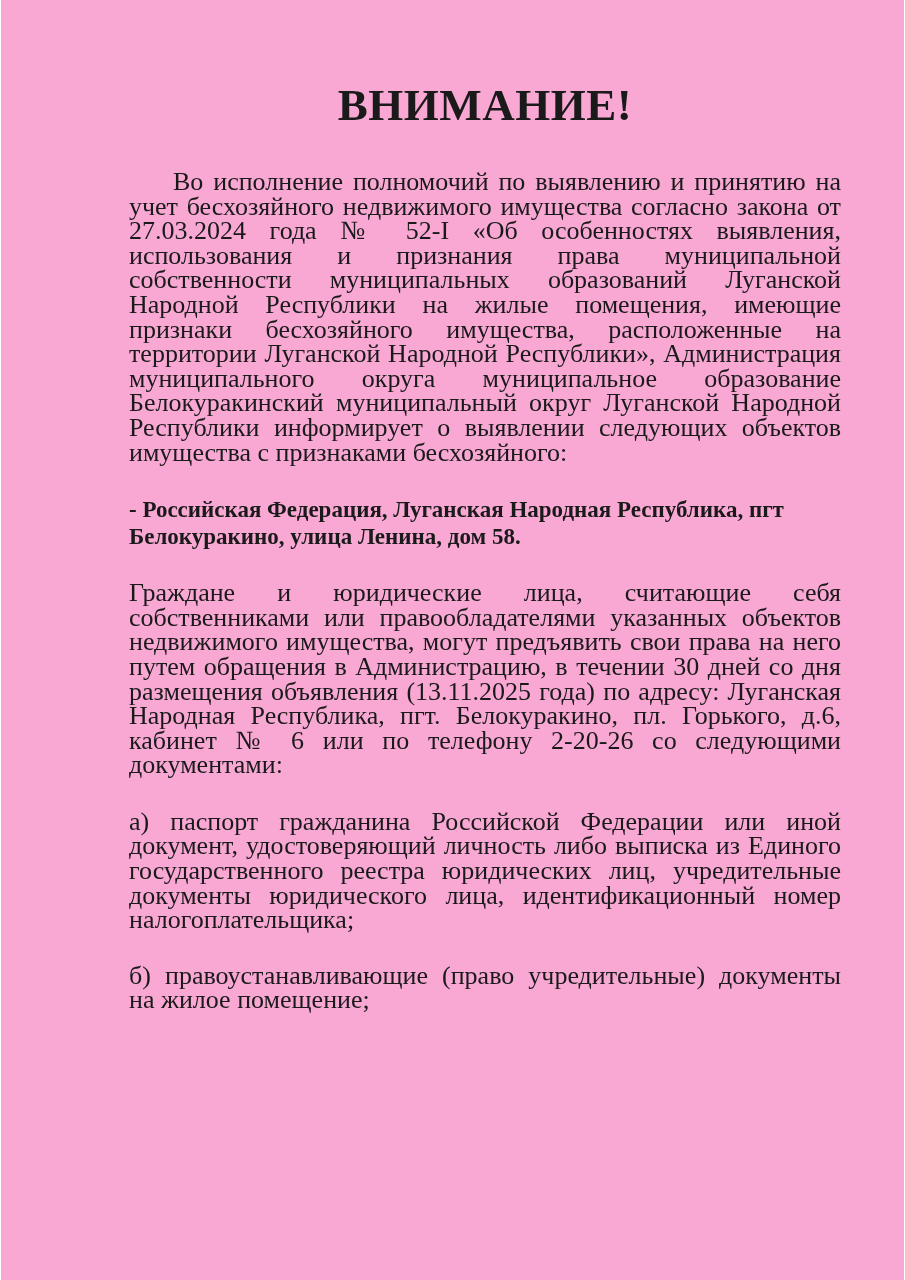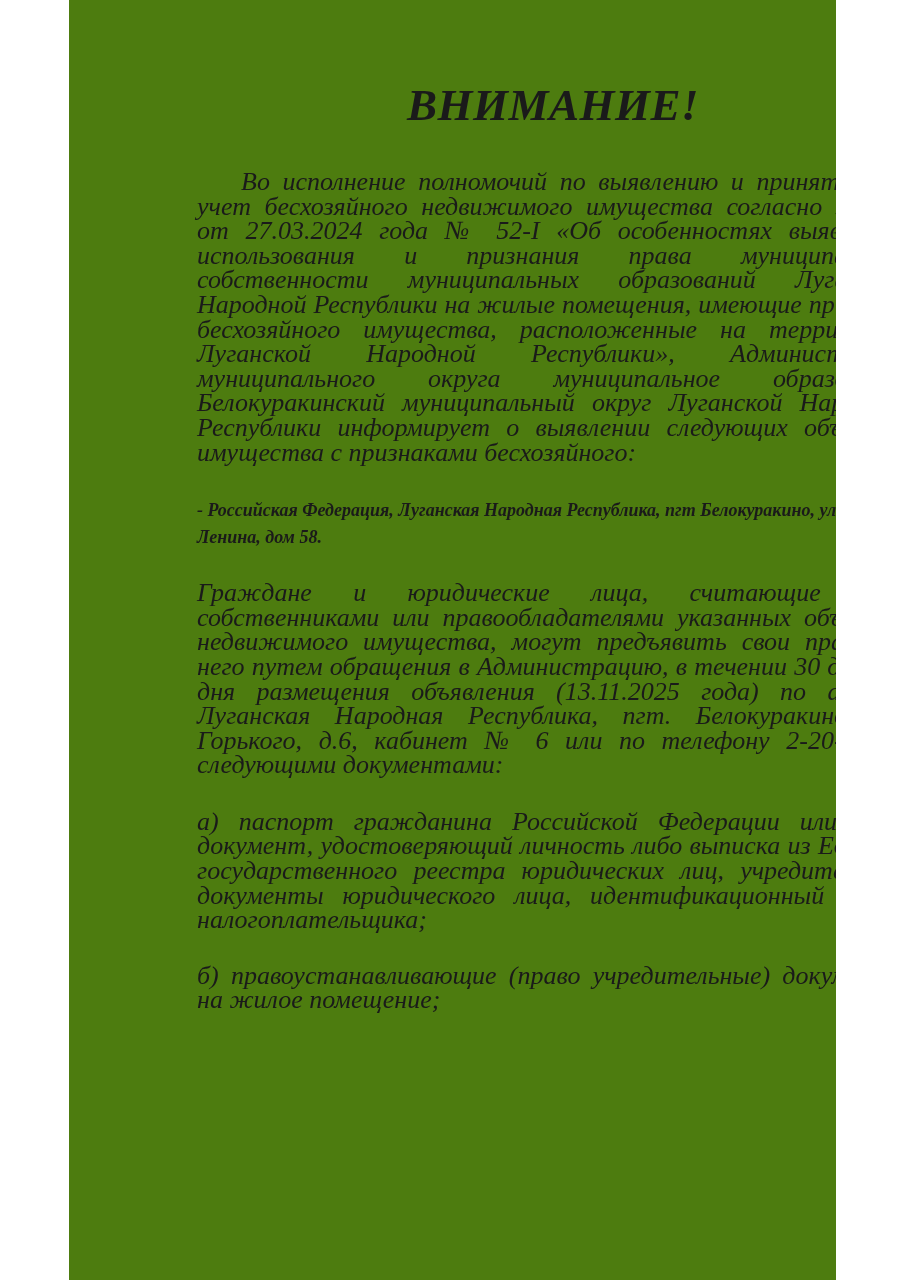--- a/index.html
+++ b/index.html
@@ -9,26 +9,25 @@
     background: #ffffff;
   }
 
   body {
     font-family: "Liberation Serif", "DejaVu Serif", serif;
     color: #1a1a1a;
   }
 
   #page {
     position: relative;
-    width: 767px;
+    width: 903px;
     height: 1280px;
     margin: 0 auto;
-    background: #4d7c0f;
+    background: #f9a8d4;
     overflow: hidden;
-    font-style: italic;
   }
 
   #doc-body {
     position: absolute;
     left: 128px;
     top: 0;
     width: 712px;
   }
 
   .doc-title {
@@ -50,21 +49,21 @@
     hyphens: none;
   }
 
   .para-lead {
     margin-top: 42px;
     text-indent: 44px;
   }
 
   .para-address {
     font-weight: bold;
-    font-size: 18px;
+    font-size: 23px;
     line-height: 26.5px;
     text-align: left;
     margin-top: 32px;
   }
 
   .para-citizens {
     margin-top: 31px;
   }
 
   .para-item-a {

